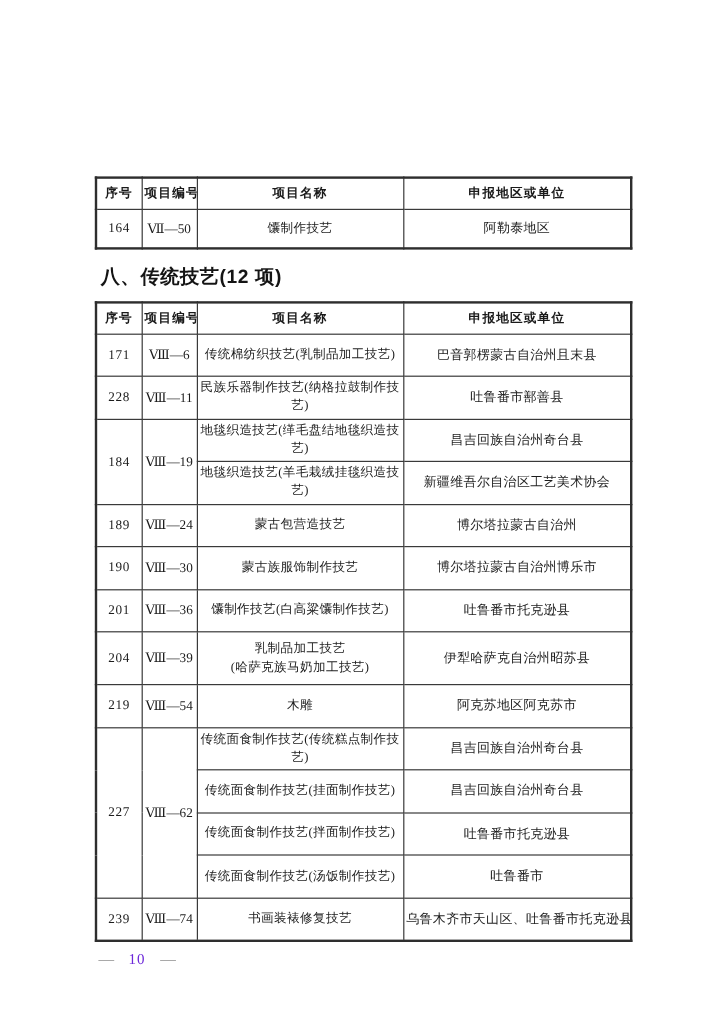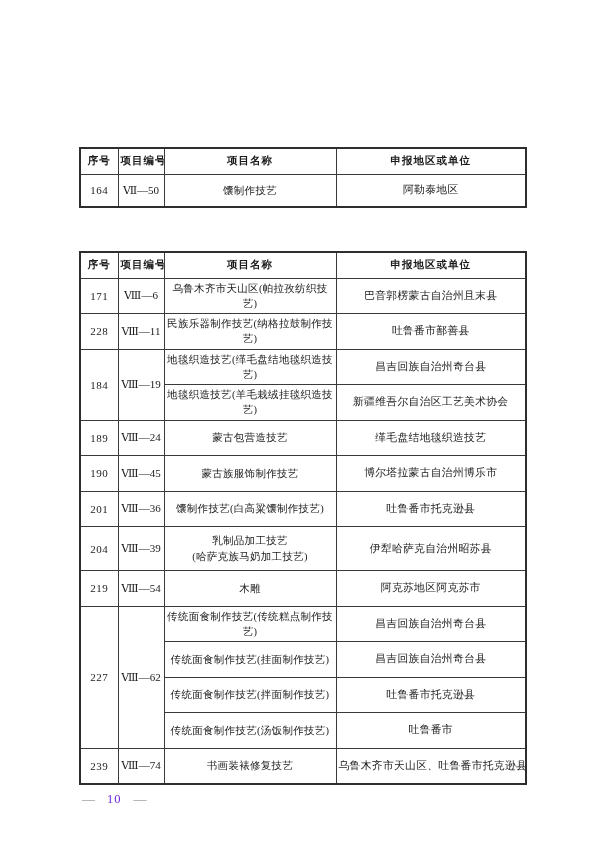--- a/index.html
+++ b/index.html
@@ -101,41 +101,42 @@
       <tbody>
         <tr>
           <td class="cell-no" rowspan="1">164</td>
           <td class="cell-code" rowspan="1">Ⅶ—50</td>
           <td class="cell-name">馕制作技艺</td>
           <td class="cell-unit">阿勒泰地区</td>
         </tr>
       </tbody>
     </table>
 
+  <h2 class="section-heading">八、传统技艺(12 项)</h2>
 
   <table class="doc-table" id="table2">
       <colgroup>
         <col style="width: 38px;">
         <col style="width: 46px;">
         <col style="width: 172px;">
         <col style="width: 190px;">
       </colgroup>
       <thead>
         <tr class="h-header">
           <th>序号</th>
           <th>项目编号</th>
           <th>项目名称</th>
           <th>申报地区或单位</th>
         </tr>
       </thead>
       <tbody>
         <tr>
           <td class="cell-no" rowspan="1">171</td>
           <td class="cell-code" rowspan="1">Ⅷ—6</td>
-          <td class="cell-name">乌鲁木齐市天山区(帕拉孜纺织技艺)</td>
+          <td class="cell-name">传统棉纺织技艺(乳制品加工技艺)</td>
           <td class="cell-unit">巴音郭楞蒙古自治州且末县</td>
         </tr>
         <tr>
           <td class="cell-no" rowspan="1">228</td>
           <td class="cell-code" rowspan="1">Ⅷ—11</td>
           <td class="cell-name">民族乐器制作技艺(纳格拉鼓制作技艺)</td>
           <td class="cell-unit">吐鲁番市鄯善县</td>
         </tr>
         <tr>
           <td class="cell-no" rowspan="2">184</td>
@@ -144,25 +145,25 @@
           <td class="cell-unit">昌吉回族自治州奇台县</td>
         </tr>
         <tr>
           <td class="cell-name">地毯织造技艺(羊毛栽绒挂毯织造技艺)</td>
           <td class="cell-unit">新疆维吾尔自治区工艺美术协会</td>
         </tr>
         <tr>
           <td class="cell-no" rowspan="1">189</td>
           <td class="cell-code" rowspan="1">Ⅷ—24</td>
           <td class="cell-name">蒙古包营造技艺</td>
-          <td class="cell-unit">缂毛盘结地毯织造技艺</td>
+          <td class="cell-unit">博尔塔拉蒙古自治州</td>
         </tr>
         <tr>
           <td class="cell-no" rowspan="1">190</td>
-          <td class="cell-code" rowspan="1">Ⅷ—45</td>
+          <td class="cell-code" rowspan="1">Ⅷ—30</td>
           <td class="cell-name">蒙古族服饰制作技艺</td>
           <td class="cell-unit">博尔塔拉蒙古自治州博乐市</td>
         </tr>
         <tr>
           <td class="cell-no" rowspan="1">201</td>
           <td class="cell-code" rowspan="1">Ⅷ—36</td>
           <td class="cell-name">馕制作技艺(白高粱馕制作技艺)</td>
           <td class="cell-unit">吐鲁番市托克逊县</td>
         </tr>
         <tr class="tall">

